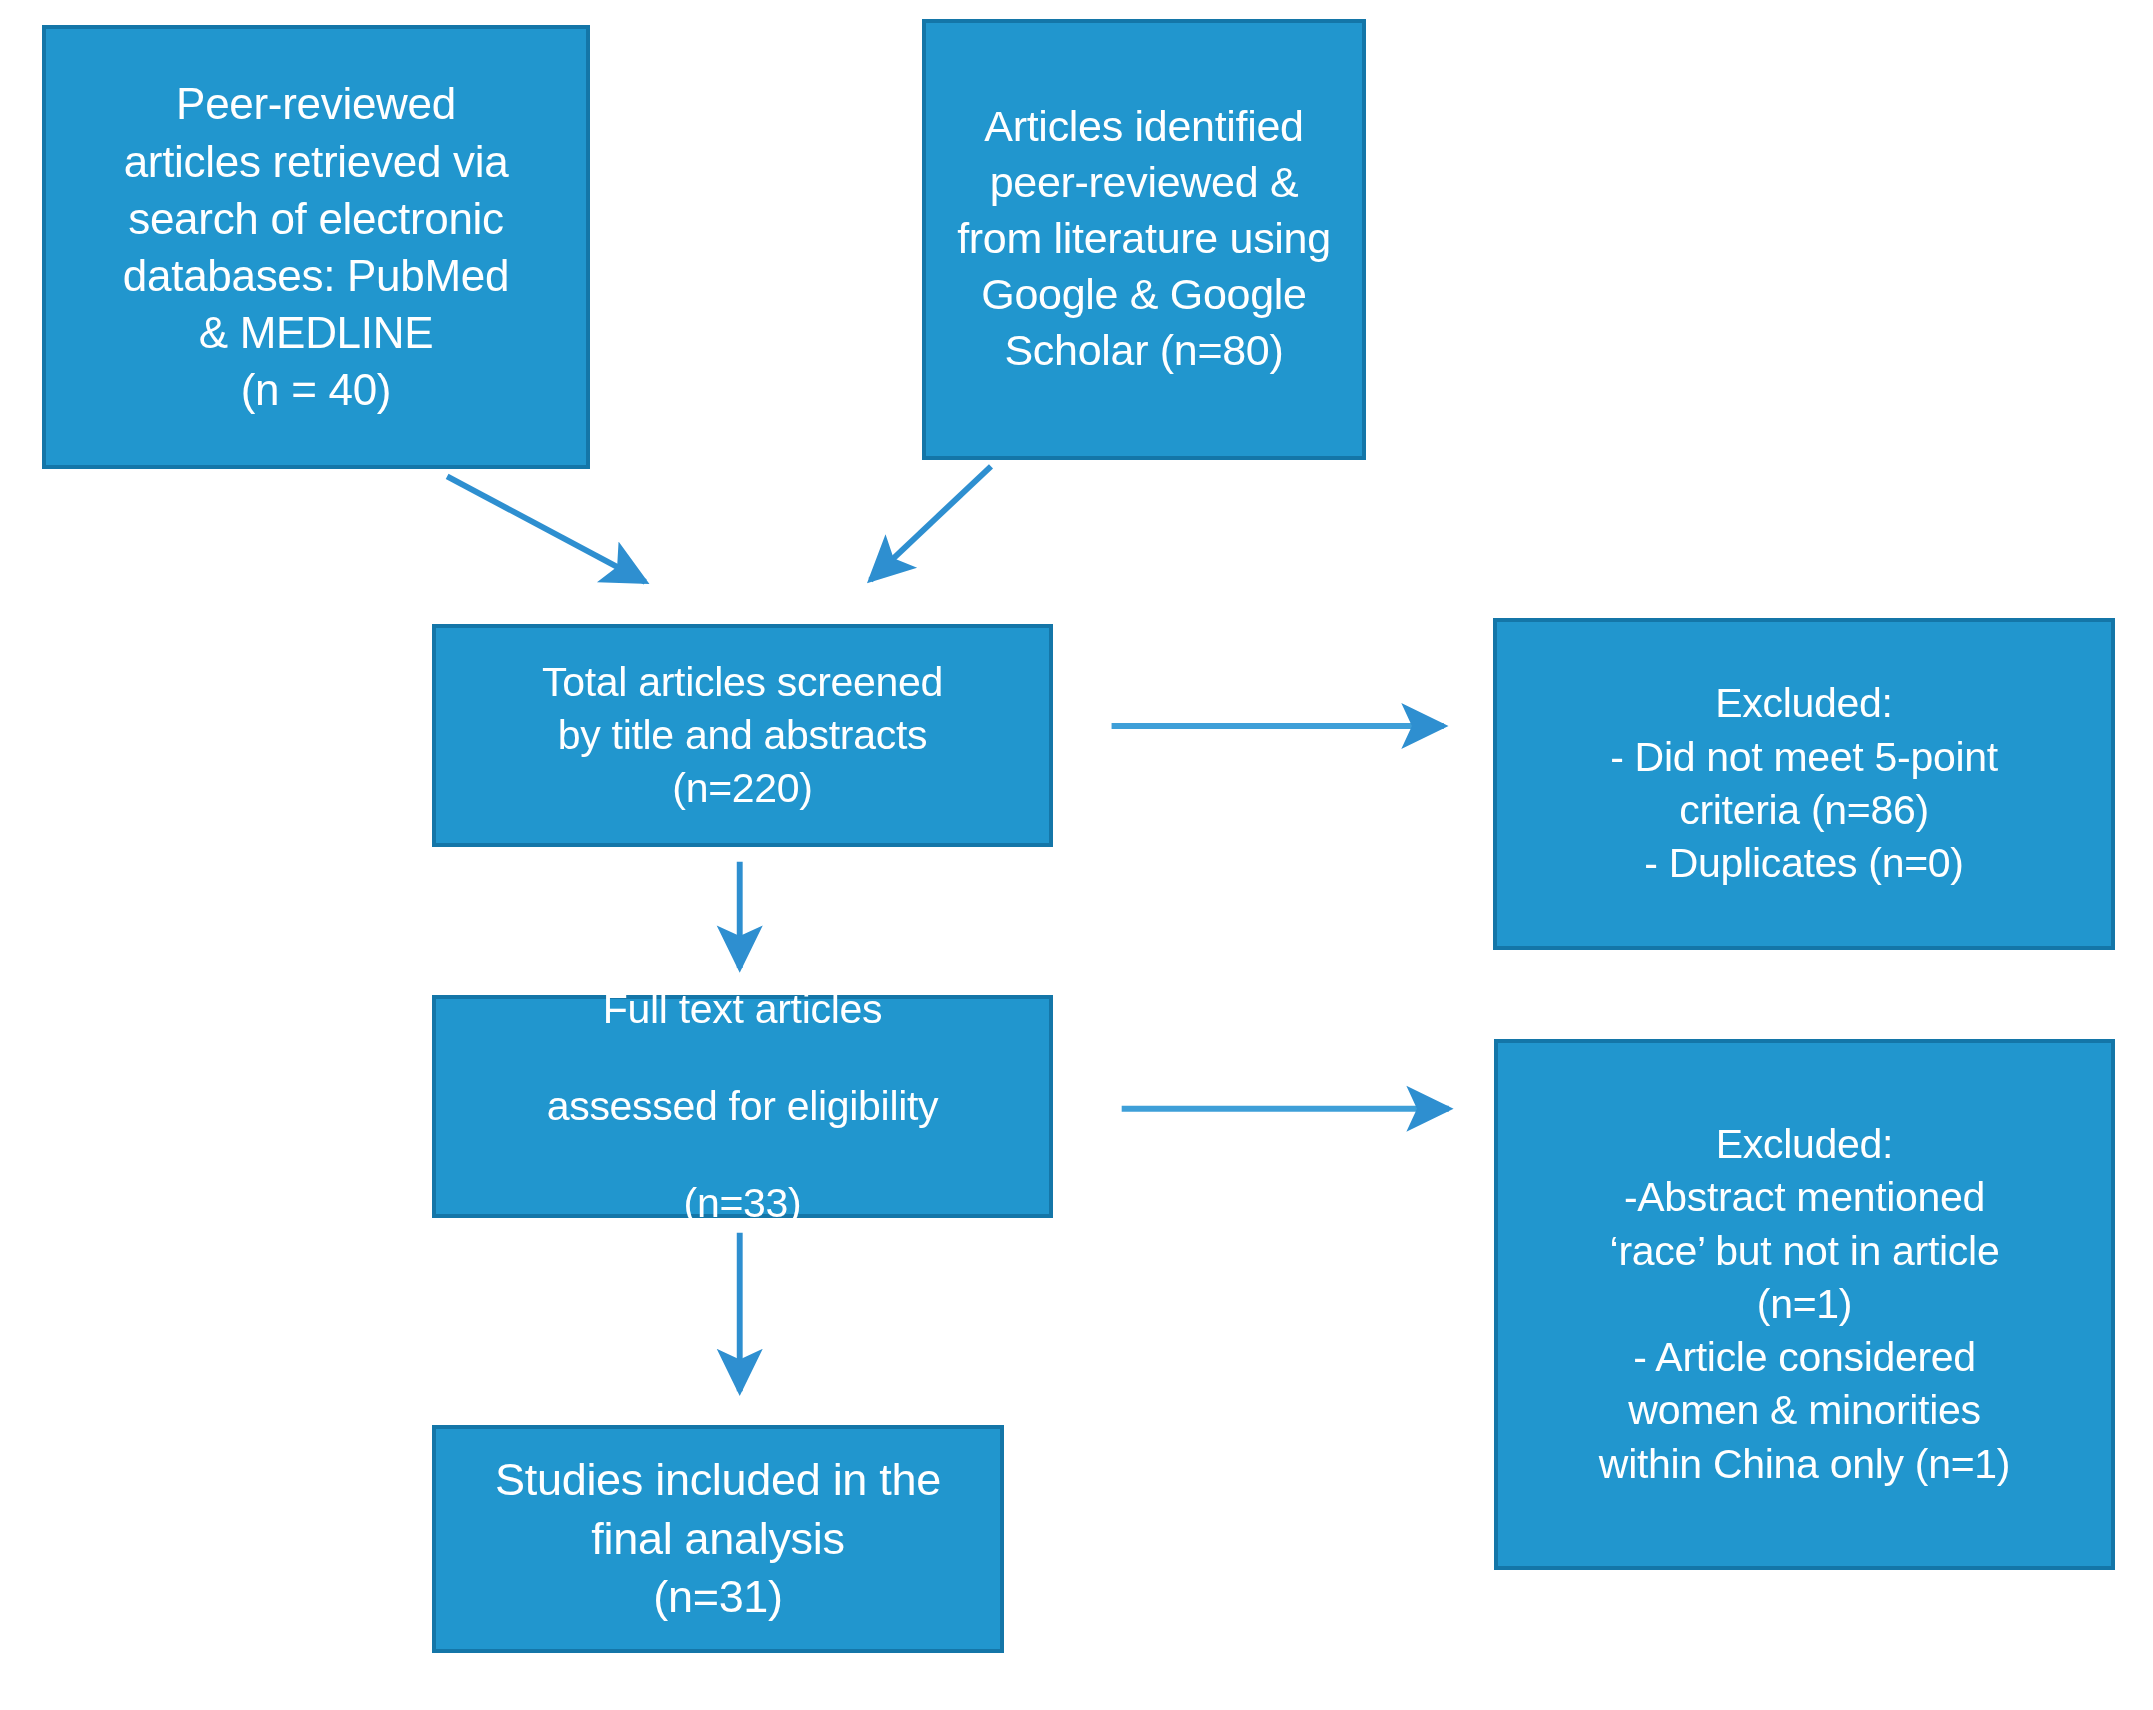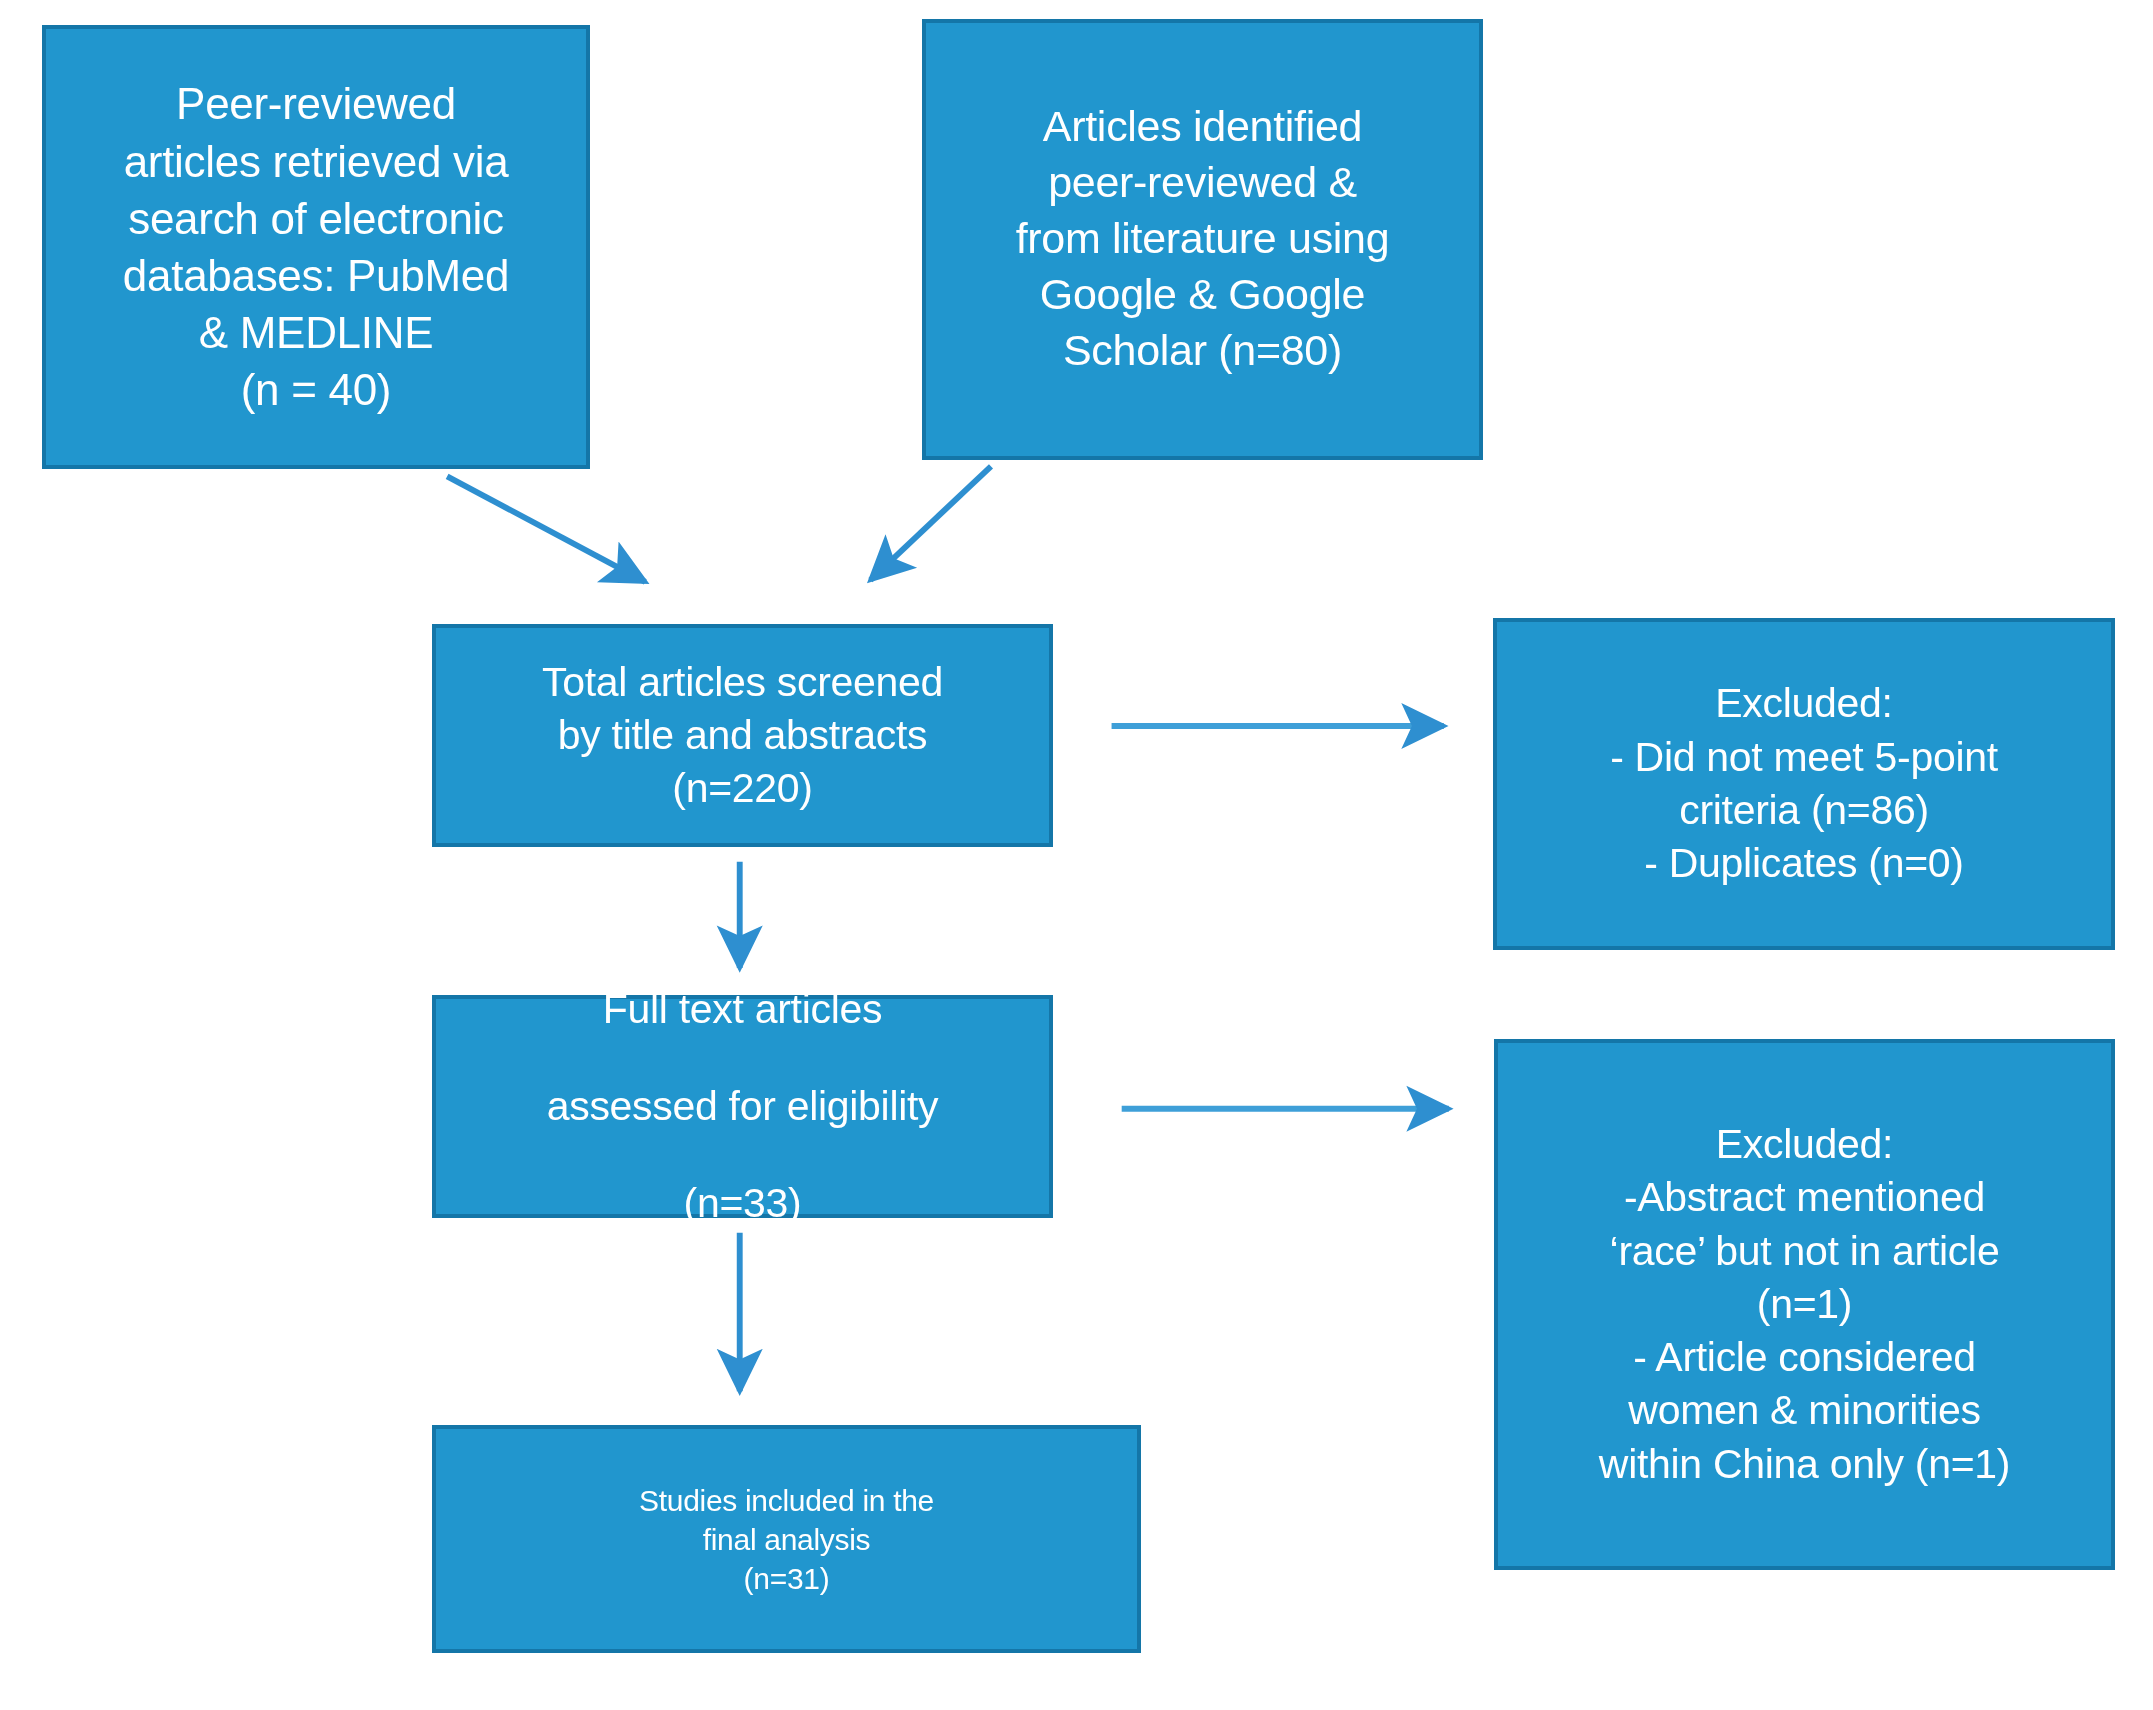--- a/index.html
+++ b/index.html
@@ -34,26 +34,26 @@
     text-rendering: optimizeLegibility;
   }
   .node .line {
     display: block;
     width: 100%;
     white-space: nowrap;
   }
 
   
   #node-sources-databases { left: 42px;   top: 25px;   width: 548px;  height: 444px; font-size: 44px; }
-  #node-sources-handsearch { left: 922px; top: 18.6px;  width: 561px;  height: 441px; font-size: 43px; }
+  #node-sources-handsearch { left: 922px; top: 18.6px;  width: 444px;  height: 441px; font-size: 43px; }
   #node-screened        { left: 432px;  top: 624px;  width: 621px;  height: 223px; font-size: 41px; }
   #node-excluded-screen { left: 1493px; top: 618px;  width: 622px;  height: 332px; font-size: 41px; }
   #node-fulltext        { left: 432px;  top: 995px; width: 621px;  height: 223px; font-size: 41px; gap: 44px; }
   #node-excluded-full   { left: 1494px; top: 1039px; width: 621px;  height: 531px; font-size: 41px; }
-  #node-included        { left: 432px;  top: 1425px; width: 709px;  height: 228px; font-size: 30px; }
+  #node-included        { left: 432px;  top: 1425px; width: 572px;  height: 228px; font-size: 45px; }
 
   
   #arrows {
     position: absolute;
     left: 0; top: 0;
     width: 2154px;
     height: 1710px;
     pointer-events: none;
   }
 </style>

